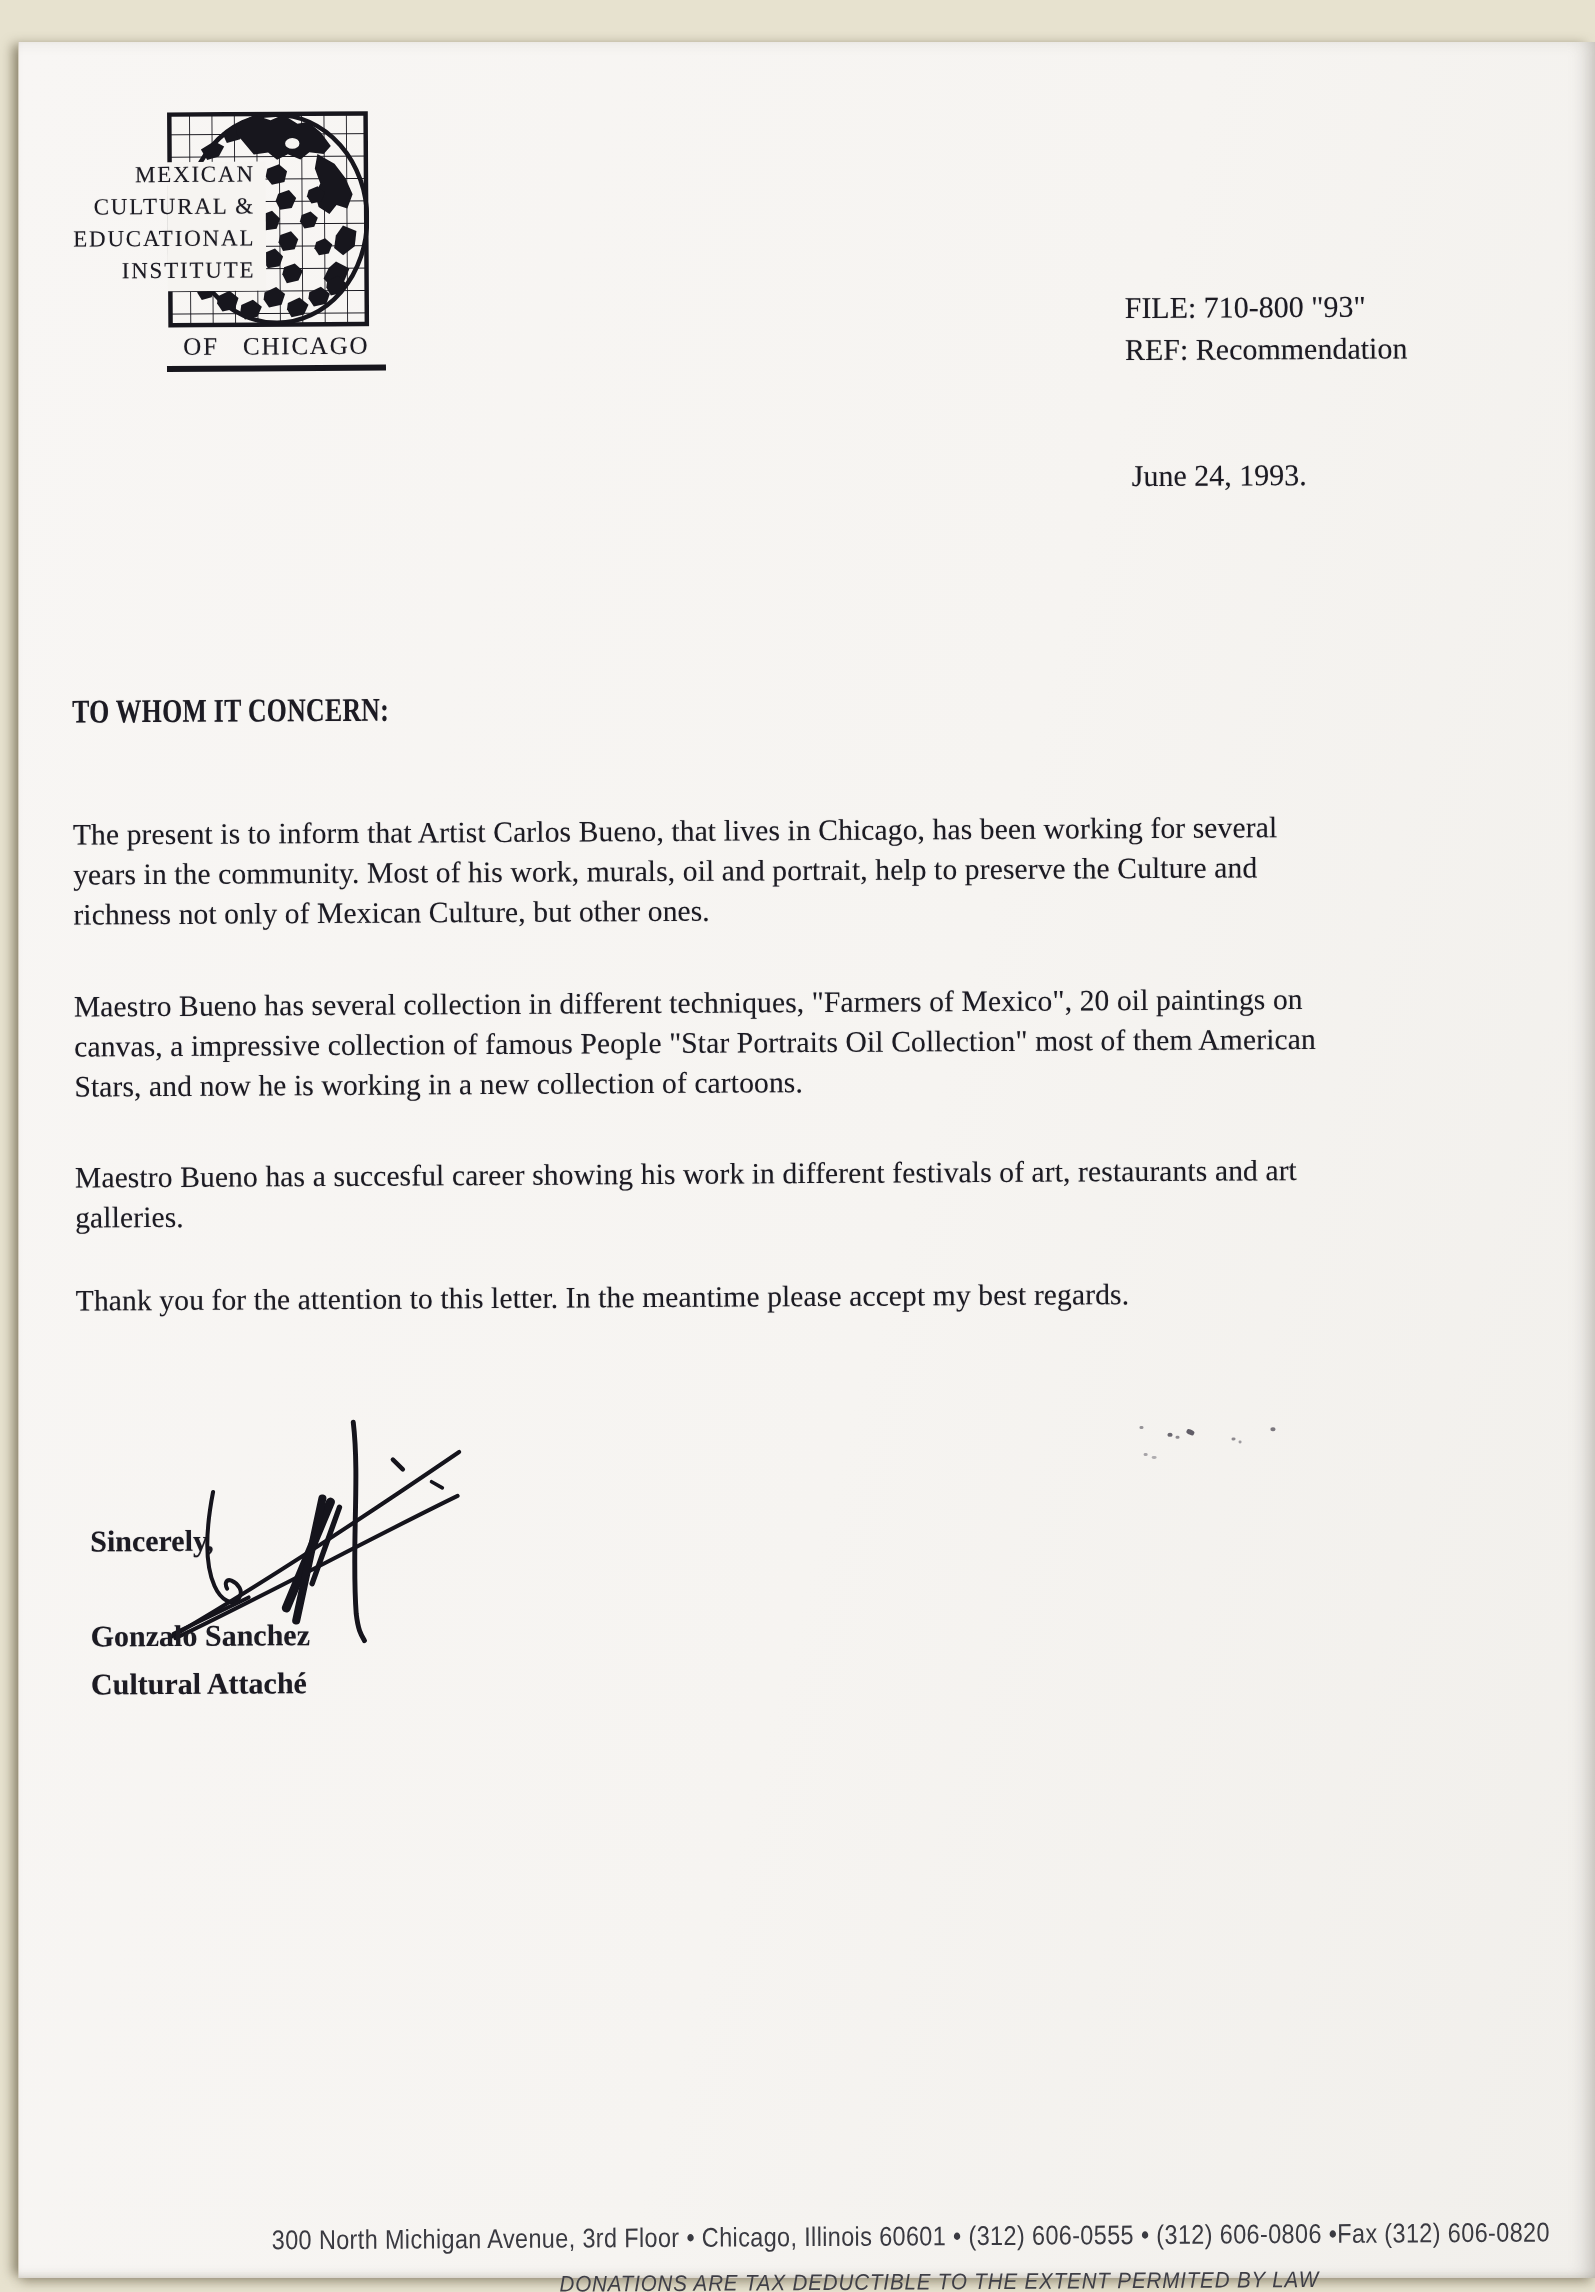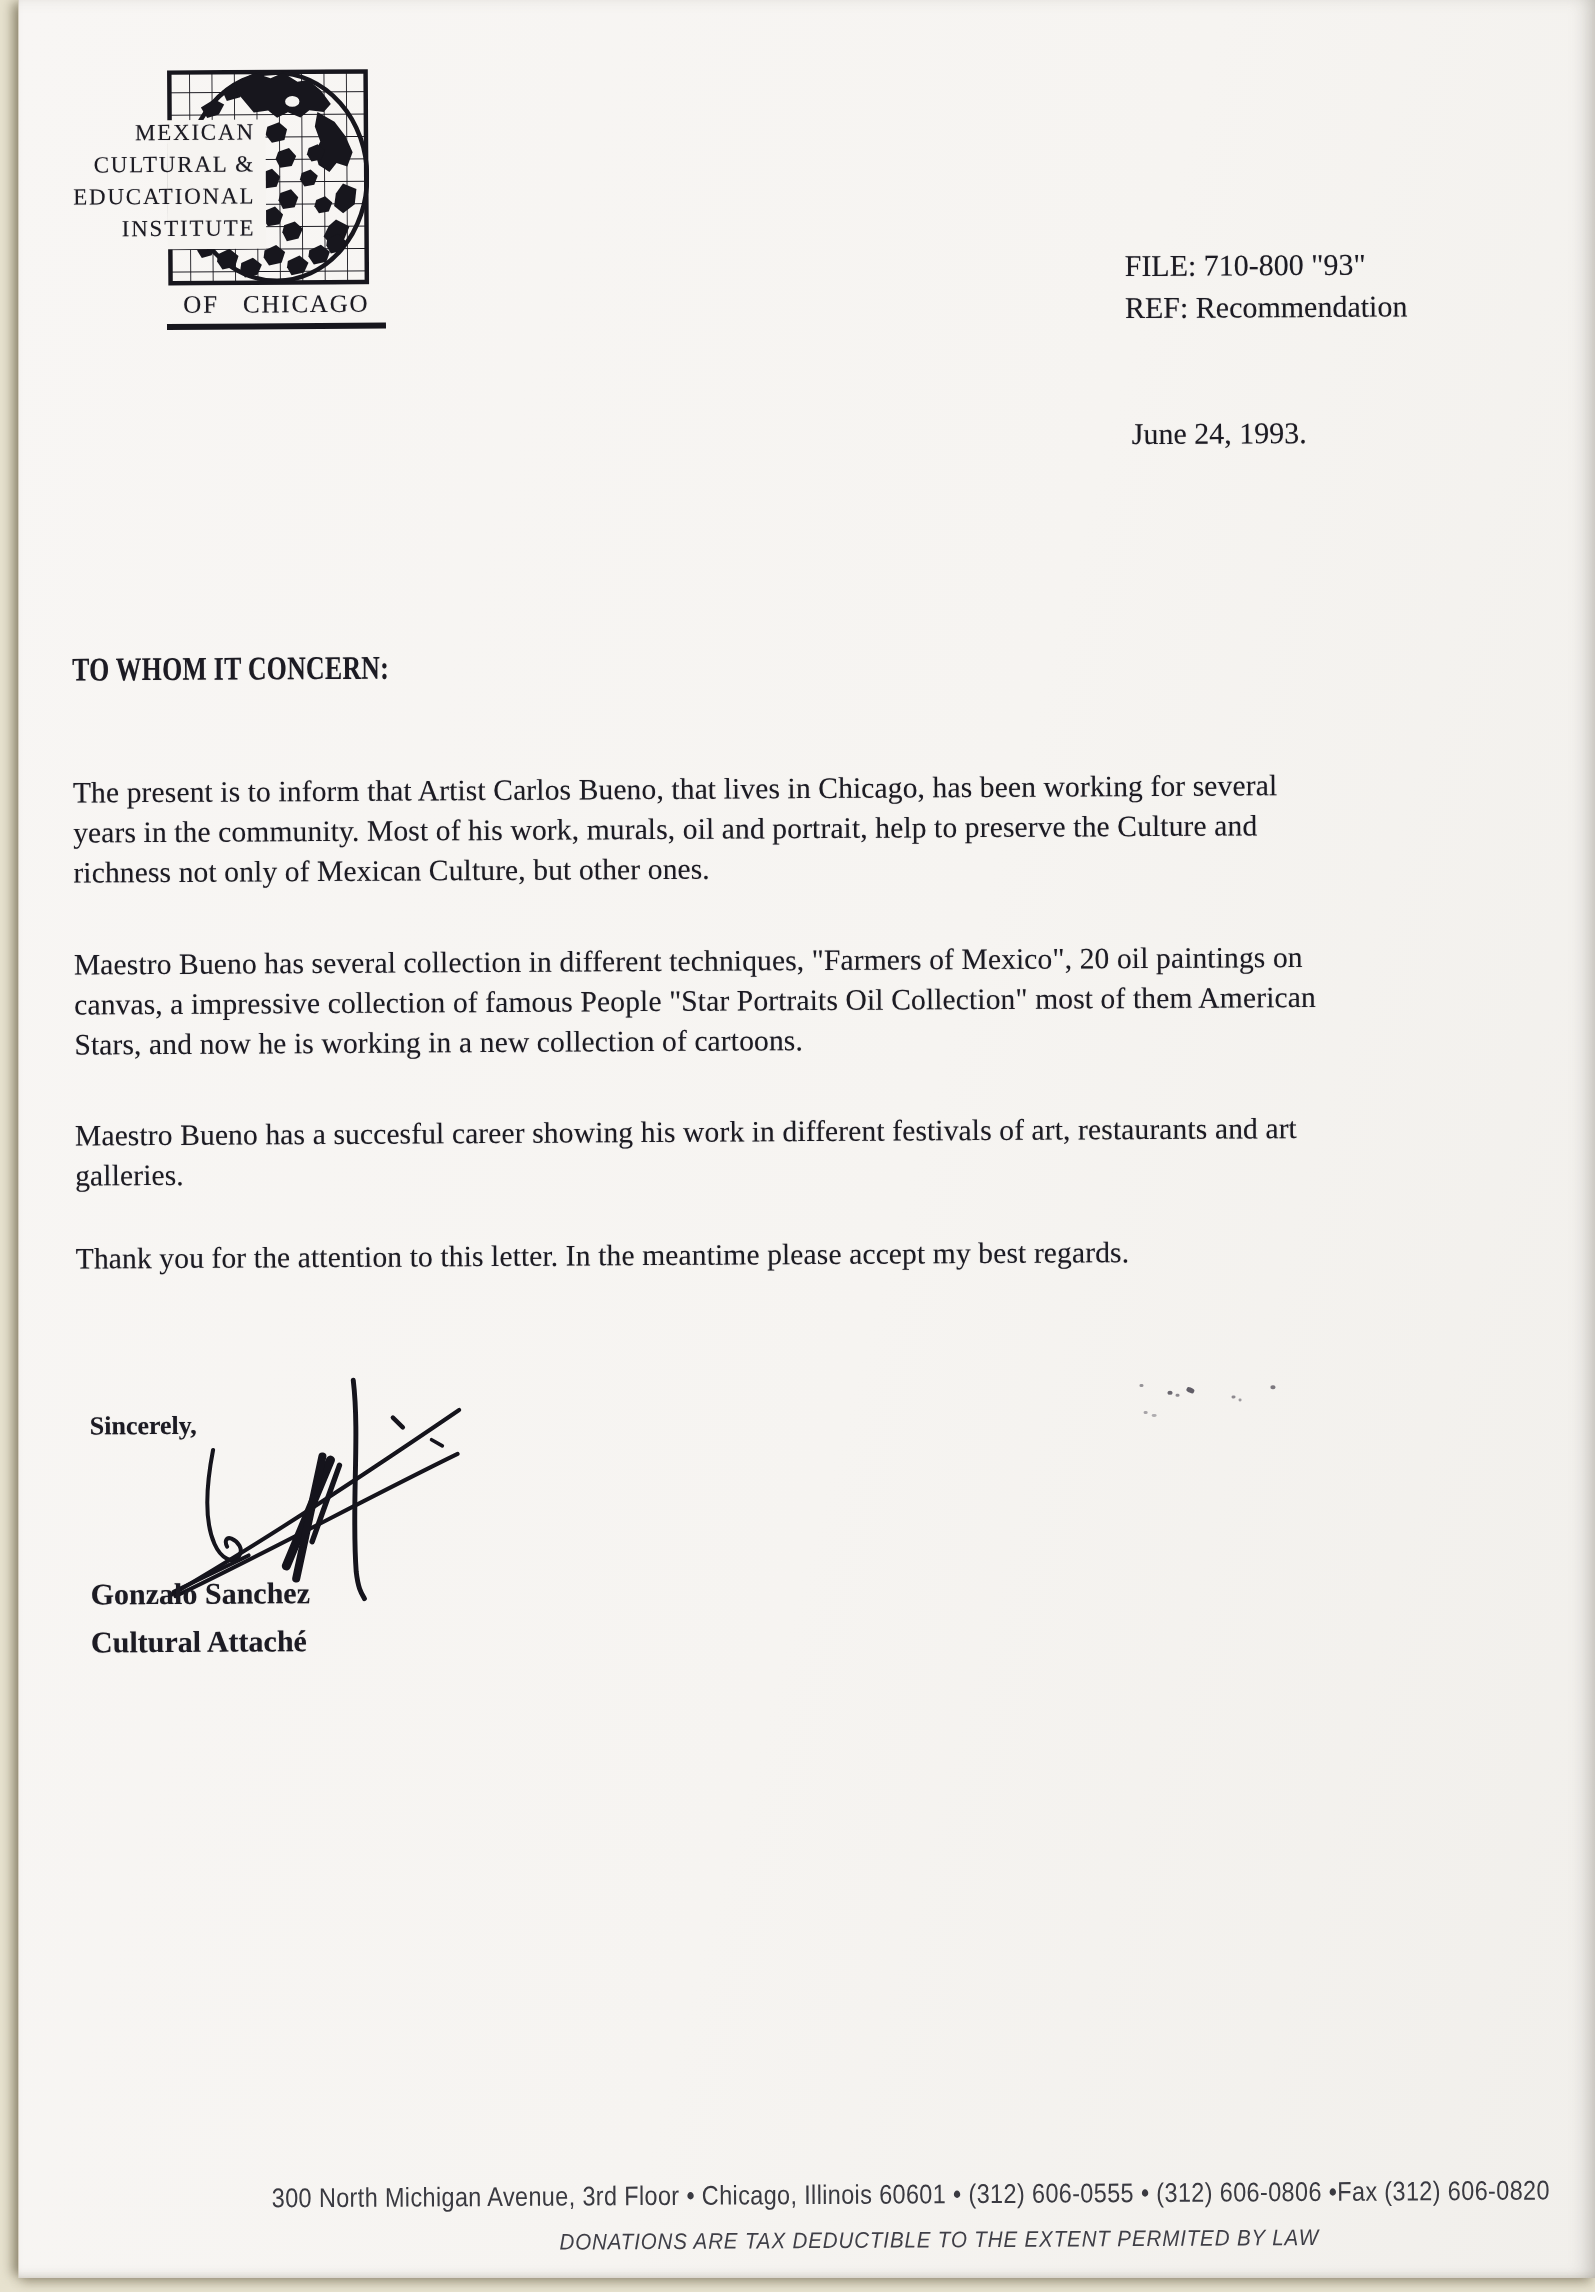--- a/index.html
+++ b/index.html
@@ -2,21 +2,21 @@
 <html style="font-size:14.3px"><head>
 <meta charset="utf-8">
 <style>
   html,body{margin:0;padding:0;}
   body{
     width:1596px;height:2293px;
     background:#e7e2cf;
     font-family:"Liberation Serif","DejaVu Serif",serif;
     position:relative;overflow:hidden;
   }
-  .scan{position:absolute;inset:0;}
+  .scan{position:absolute;inset:0;margin-top:42px;}
   .paper{
     position:absolute;left:18px;top:0;right:0;bottom:15px;
     background:linear-gradient(105deg,#f8f6f4 0%,#f6f4f1 55%,#f1efeb 100%);
     box-shadow:-8px 0 10.7px -1.8px rgba(90,80,55,.55),
                0 8px 10.7px -2.7px rgba(90,80,55,.45),
                inset -14.3px 0 19.7px -9px rgba(120,115,105,.45),
                inset 0 -5.4px 9px -5.4px rgba(140,130,110,.35);
     border-left:0.9px solid #d6d0c2;
   }
   .content{
@@ -41,21 +41,21 @@
   .file-block{position:absolute;left:1111px;top:247px;font-size:30px;line-height:42px;}
   .date{position:absolute;left:1117px;top:419px;font-size:30px;}
   
   .salutation{
     position:absolute;left:56px;top:647px;
     font-size:33px;font-weight:bold;letter-spacing:0.4px;
     transform:scale(.78,1);transform-origin:left center;white-space:pre;
   }
   .para{position:absolute;left:56px;font-size:29.6px;line-height:40px;letter-spacing:0.1px;white-space:pre;}
   .p1{top:768px;} .p2{top:940px;} .p3{top:1111px;} .p4{top:1234px;}
-  .closing{position:absolute;left:69px;top:1407px;font-size:26px;font-weight:bold;}
+  .closing{position:absolute;left:69px;top:1478px;font-size:30px;font-weight:bold;}
   .signature{position:absolute;left:134px;top:1361px;width:412px;height:296px;}
   .signer-name{position:absolute;left:69px;top:1573px;font-size:30px;font-weight:bold;}
   .signer-title{position:absolute;left:69px;top:1621px;font-size:30px;font-weight:bold;}
   
   .footer-line1{
     position:absolute;left:152px;top:2180px;width:1451px;text-align:center;
     font-family:"Liberation Sans","DejaVu Sans",sans-serif;
     font-size:27px;letter-spacing:0.4px;color:#3a3a41;
     transform:scale(.87,1);transform-origin:center;white-space:pre;
     text-shadow:none;

